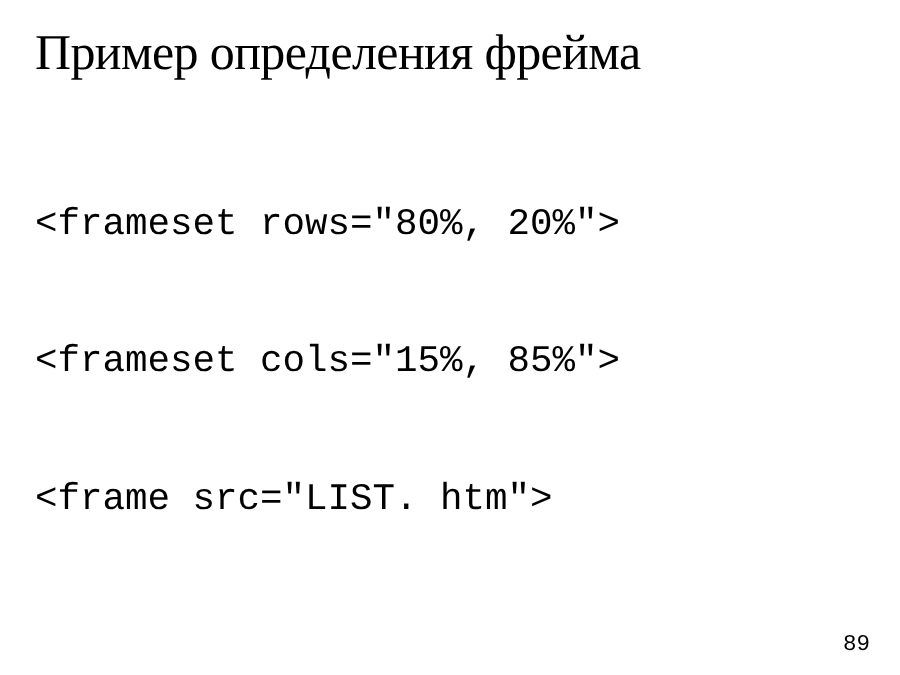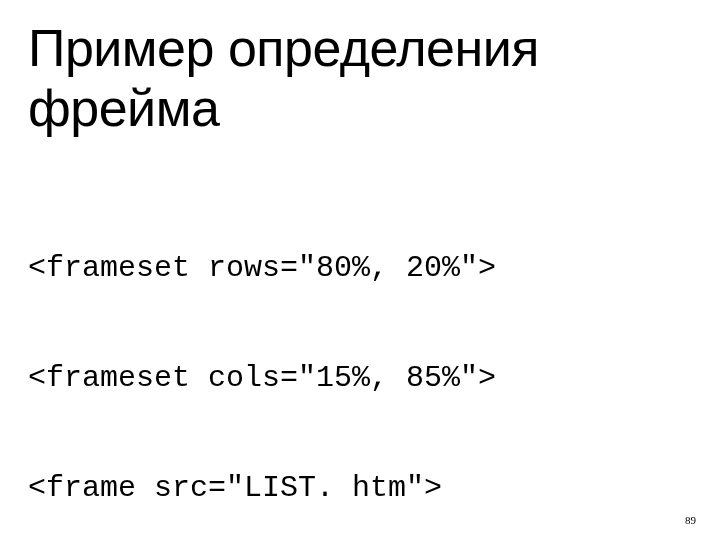--- a/index.html
+++ b/index.html
@@ -15,43 +15,44 @@
       position: relative;
       overflow: hidden;
     }
     .slide {
       width: 100%;
       height: 100%;
       padding: 18px 28px 24px 28px;
       position: relative;
     }
     .title {
-      font-size: 52px;
+      font-size: 40px;
       font-weight: normal;
       color: #000000;
-      margin-bottom: 39px;
+      margin-bottom: 24px;
       letter-spacing: -0.5px;
+      font-family: Liberation Serif, serif;
     }
     .code-block {
       font-family: "Courier New", Courier, monospace;
       font-size: 30px;
       color: #000000;
       line-height: 1.22;
       white-space: pre;
     }
     .code-line {
       display: block;
     }
     .page-number {
       position: absolute;
       bottom: 14px;
       right: 24px;
-      font-size: 11px;
+      font-size: 18px;
       color: #000000;
-      font-family: Liberation Serif, serif;
+      font-family: Liberation Mono, monospace;
     }
   </style>
 </head>
 <body>
 
 <div class="slide">
   <h1 class="title">Пример определения фрейма</h1>
 
   <div class="code-block">
     <span class="code-line">&lt;frameset rows="80%, 20%"&gt;</span>

